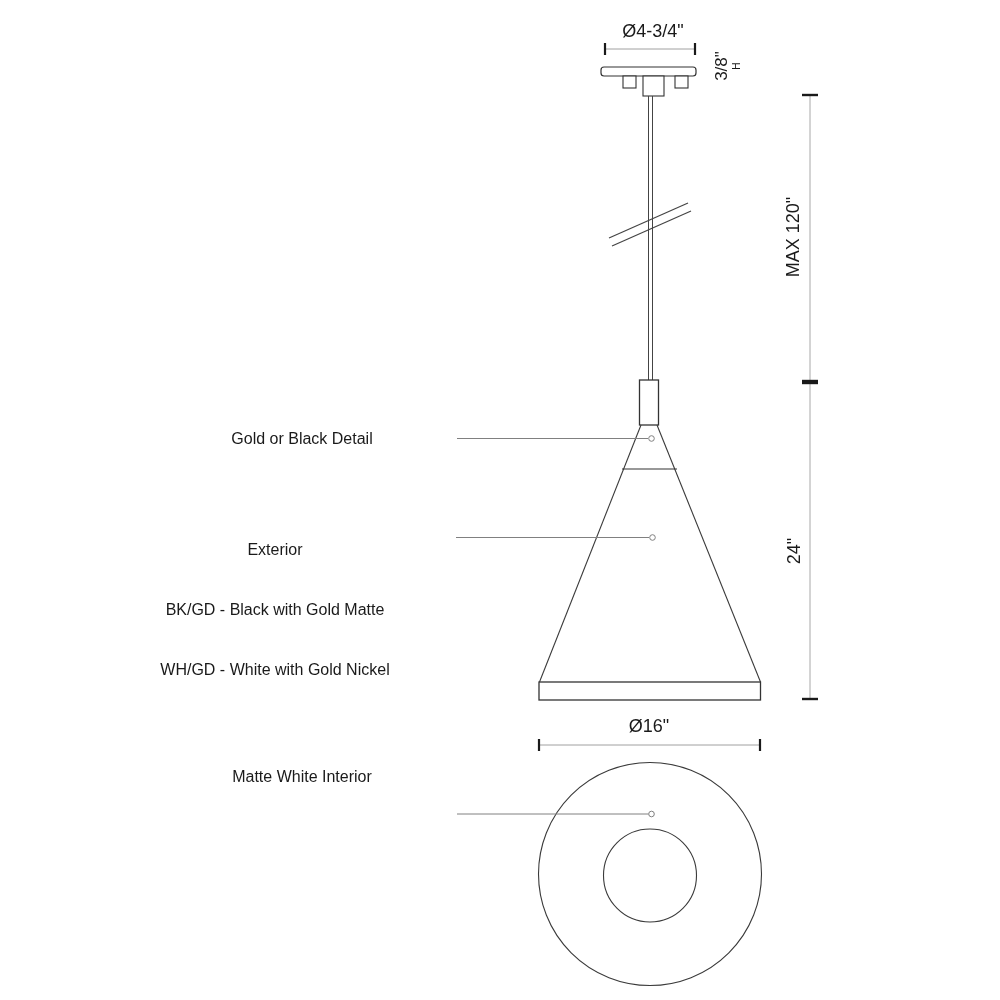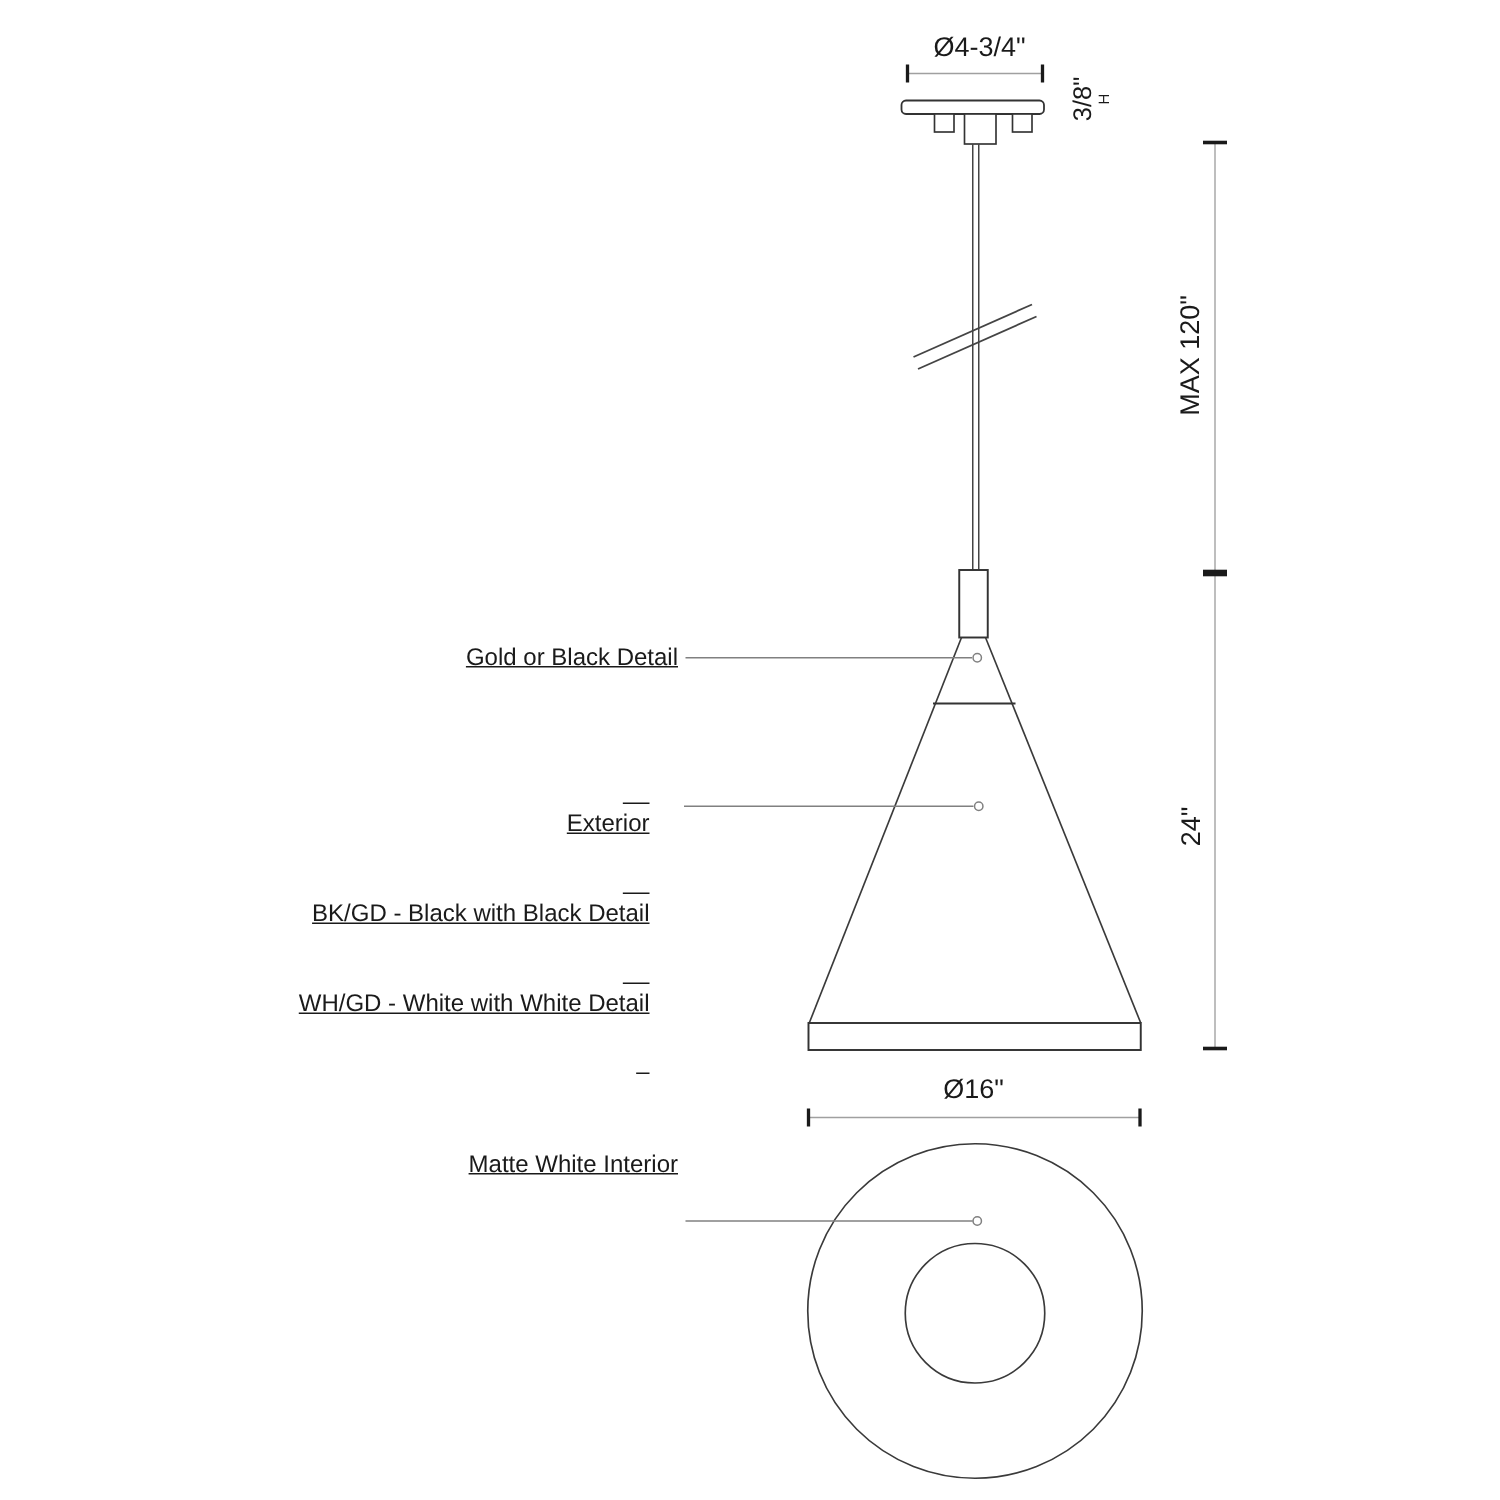--- a/index.html
+++ b/index.html
@@ -25,23 +25,22 @@
     position: absolute;
     color: #1a1a1a;
     white-space: pre;
   }
   .dim-text {
     font-size: 18px;
     text-align: center;
   }
   .callout-text {
     font-size: 16px;
-    text-align: right;
+    text-align: center;
     line-height: 20px;
-    text-decoration: underline;
   }
   .dim-top {
     left: 553px; top: 21px; width: 200px;
   }
   .canopy-h {
     left: 699px; top: 44px; width: 56px; height: 44px;
     display: flex; flex-direction: column; align-items: center; justify-content: center;
     transform: rotate(-90deg);
   }
   .canopy-h .v1 { font-size: 17px; line-height: 18px; }
@@ -54,21 +53,21 @@
     left: 765px; top: 540px; width: 60px; height: 22px;
     transform: rotate(-90deg);
   }
   .dim-shade {
     left: 549px; top: 716px; width: 200px;
   }
   .callout-detail {
     left: 152px; top: 428px; width: 300px; line-height: 21px;
   }
   .callout-exterior {
-    left: 83px; top: 500px; width: 350px;
+    left: 100px; top: 500px; width: 350px;
   }
   .callout-interior {
     left: 152px; top: 766px; width: 300px; line-height: 21px;
   }
 </style>
 </head>
 <body>
 
 <div class="canvas">
 
@@ -131,19 +130,19 @@
   <div class="lbl dim-text dim-max">MAX 120"</div>
 
   <div class="lbl dim-text dim-24">24"</div>
 
   <div class="lbl dim-text dim-shade">Ø16"</div>
 
   <div class="lbl callout-text callout-detail">Gold or Black Detail</div>
 
   <div class="lbl callout-text callout-exterior">
     <div>Exterior</div>
-    <div>BK/GD - Black with Black Detail</div>
-    <div>WH/GD - White with White Detail</div>
+    <div>BK/GD - Black with Gold Matte</div>
+    <div>WH/GD - White with Gold Nickel</div>
   </div>
 
   <div class="lbl callout-text callout-interior">Matte White Interior</div>
 
 </div>
 
 </body></html>

